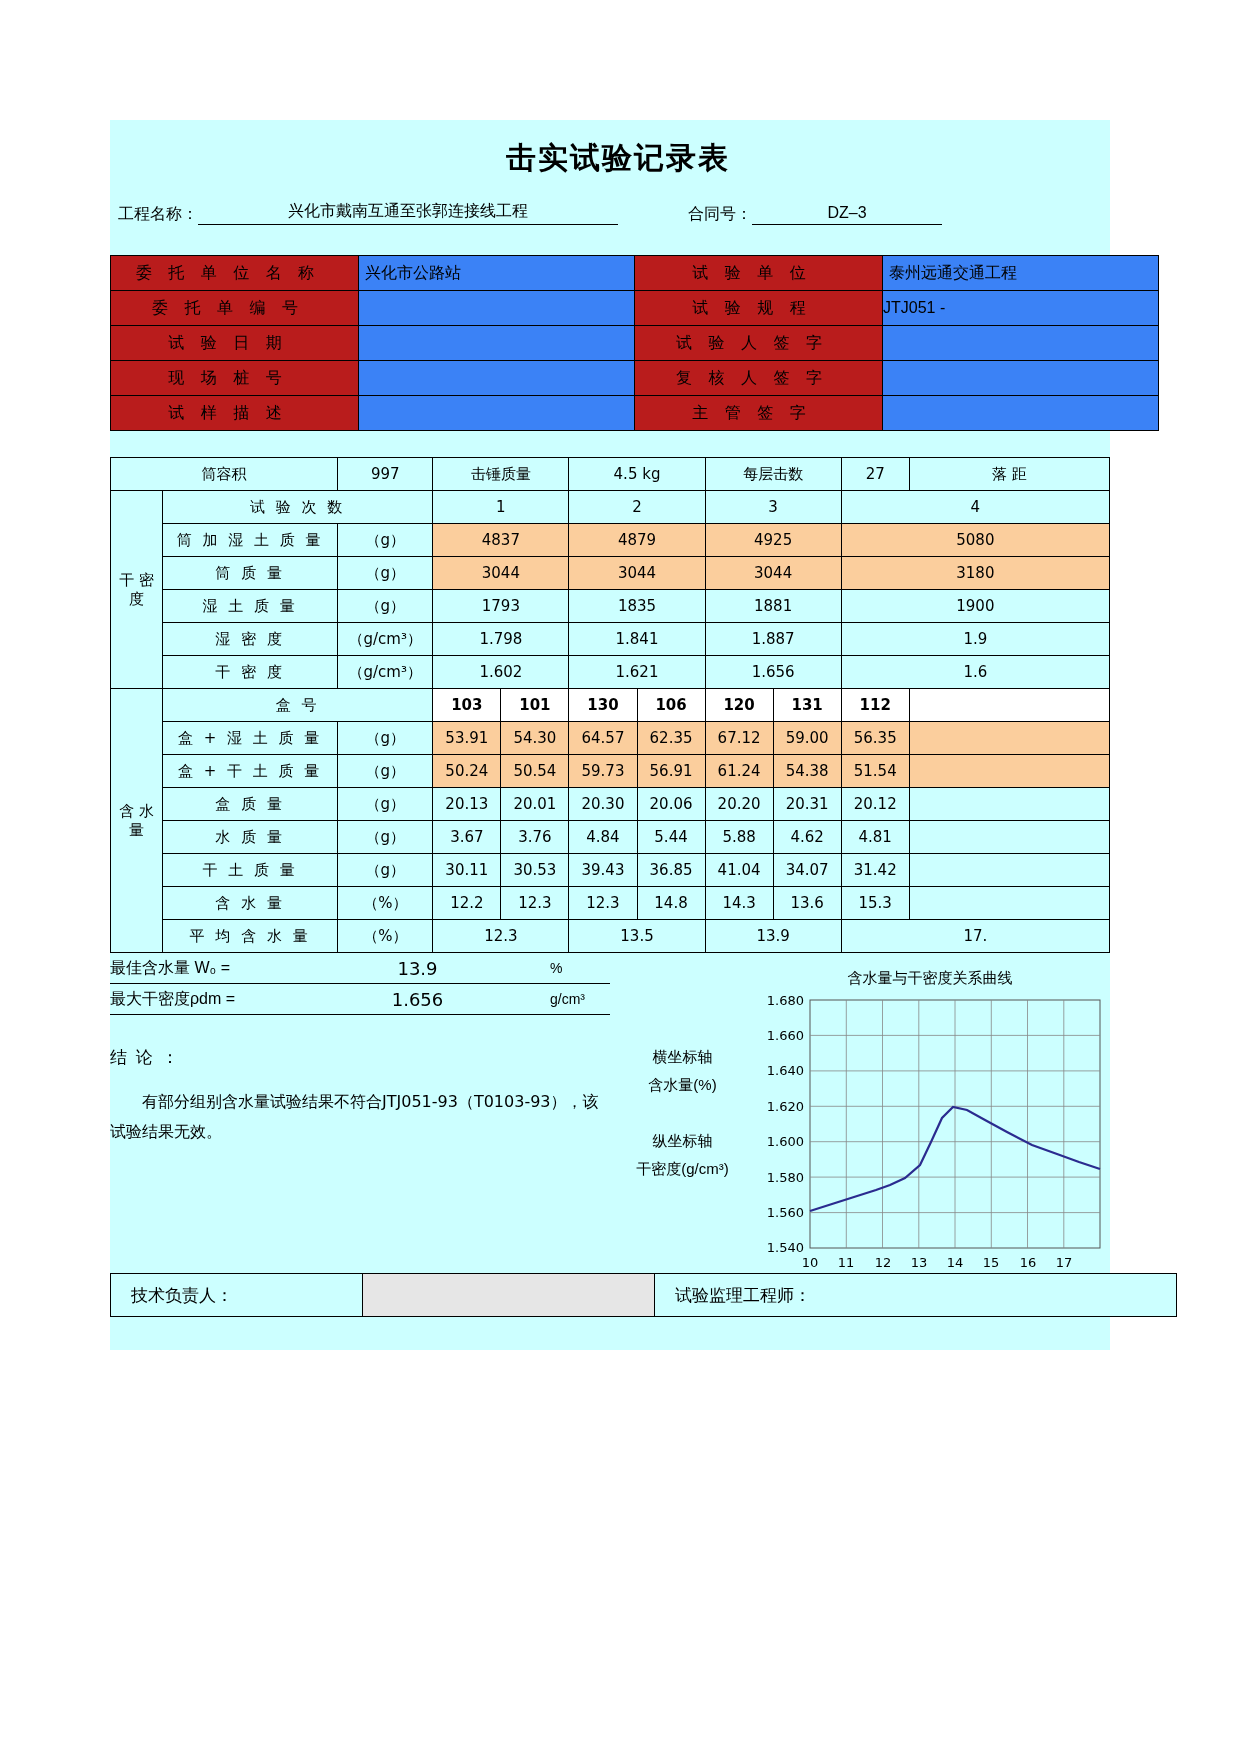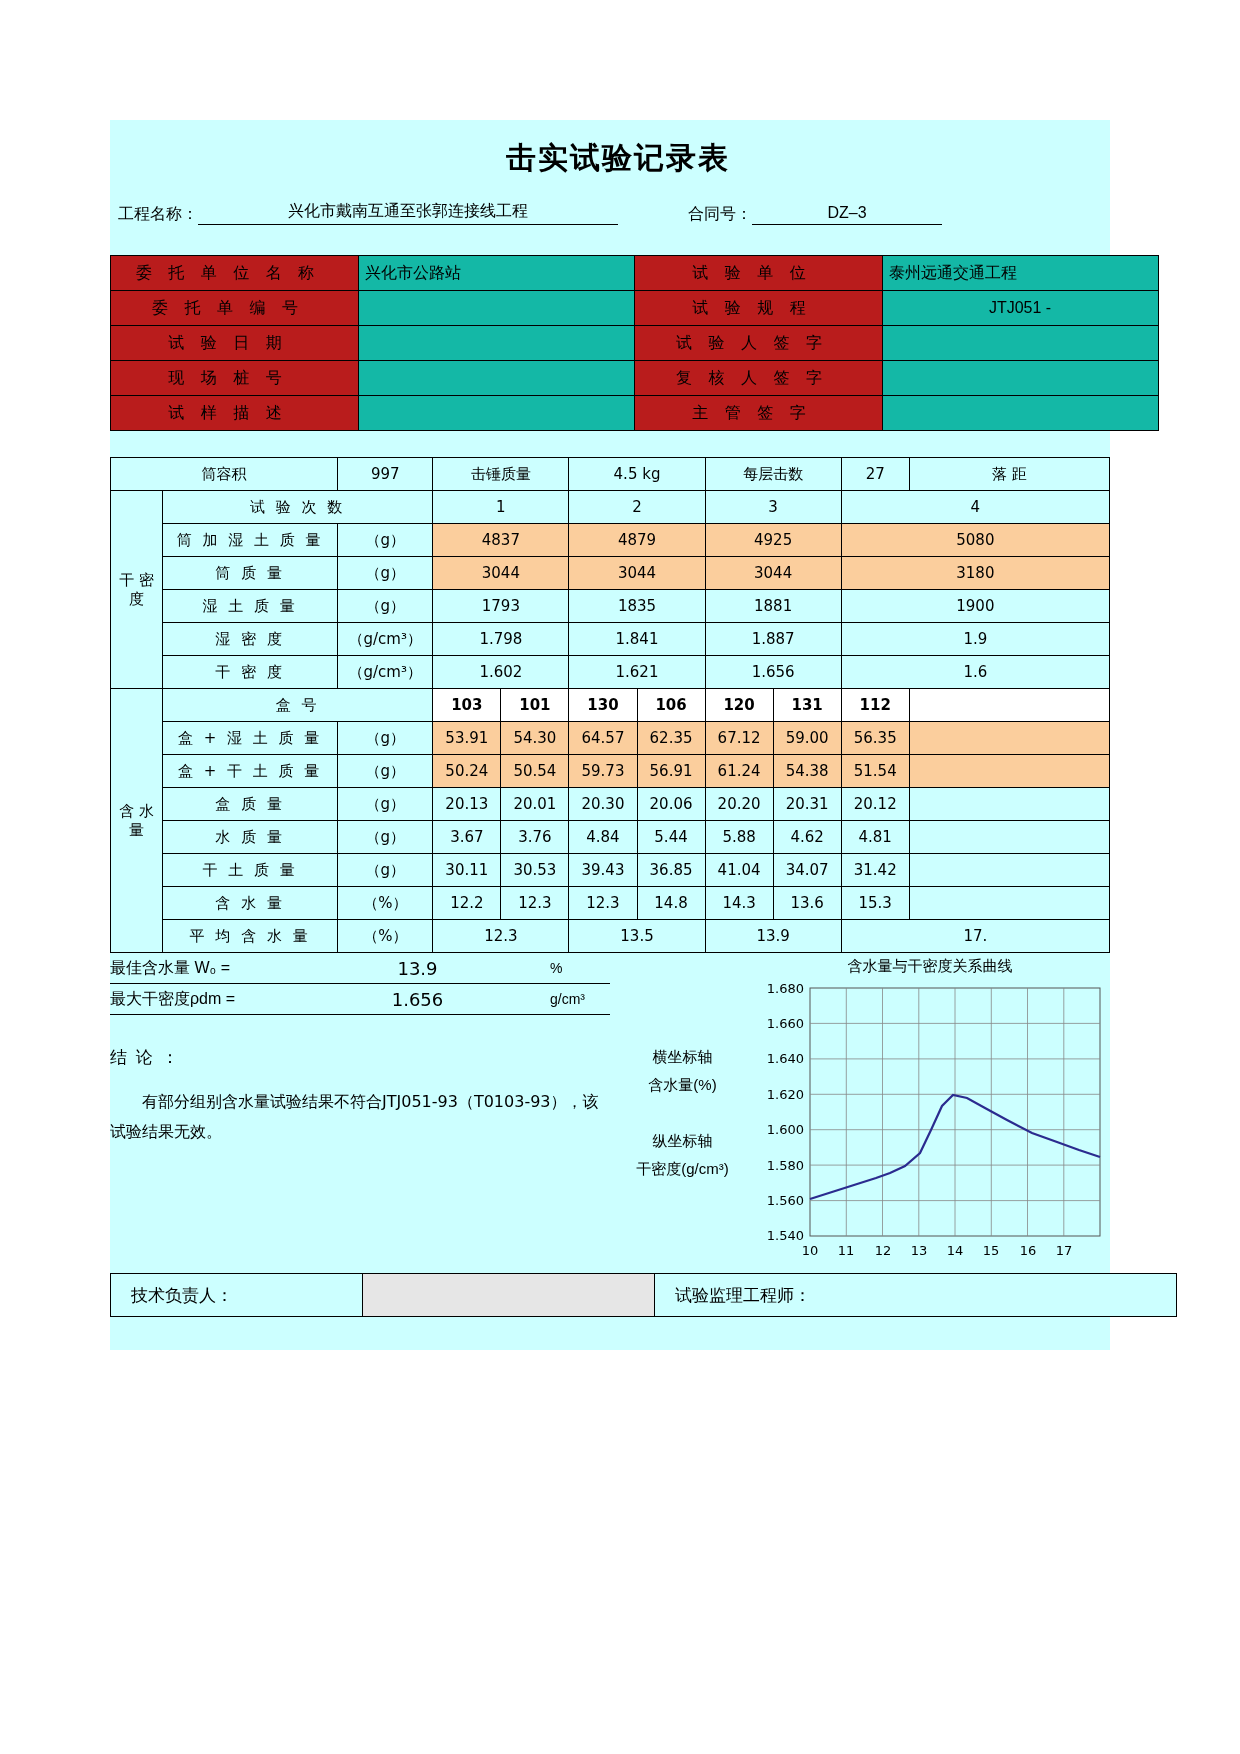--- a/index.html
+++ b/index.html
@@ -11,22 +11,22 @@
   .hdrline{display:flex;align-items:flex-end;font-size:16px;padding-left:8px;margin-bottom:30px;}
   .hdrlabel{white-space:nowrap;}
   .hdrval{border-bottom:1px solid #000;min-width:420px;text-align:center;padding-bottom:2px;}
   .hdrlabel2{white-space:nowrap;margin-left:70px;}
   .hdrval2{border-bottom:1px solid #000;min-width:190px;text-align:center;padding-bottom:2px;}
 
   table{border-collapse:collapse;}
   .info{width:1000px;table-layout:fixed;}
   .info td{border:1px solid #000;height:32px;font-size:16px;}
   .lbl{background:#b91c1c;text-align:center;letter-spacing:6px;width:232px;padding-right:14px;}
-  .val{background:#14b8a6;padding-left:6px;width:268px;margin-top:27px;}
-  .val.center{text-align:center;padding-left:0;}
+  .val{background:#3b82f6;padding-left:6px;width:268px;margin-top:27px;}
+  .val.center{text-align:left;padding-left:0;}
 
   .gap{height:26px;}
 
   .main{width:1000px;table-layout:fixed;}
   .main td{border:1px solid #000;font-size:15px;height:30px;text-align:center;font-family:"DejaVu Sans",sans-serif;}
   .cy{background:#ccffff;}
   .or{background:#fbce9d;margin-top:29px;}
   .wh{background:#ffffff;}
   .side{background:#ccffff;font-size:19px;letter-spacing:0px;font-family:"Liberation Sans",sans-serif;}
   .rowlbl{background:#ccffff;letter-spacing:3px;font-family:"Liberation Sans",sans-serif;font-size:15px;}
@@ -39,21 +39,21 @@
   .bl{position:absolute;left:0;top:0;width:500px;height:320px;}
   .optline{display:flex;align-items:center;font-size:16px;border-bottom:1px solid #000;height:30px;}
   .optline .k{width:175px;}
   .optline .v{flex:1;text-align:center;font-size:18px;font-family:"DejaVu Sans",sans-serif;}
   .optline .u{width:60px;font-size:14px;}
   .concl{margin-top:28px;font-size:17px;line-height:30px;}
   .concl .ct{margin-bottom:14px;letter-spacing:2px;}
   .concl p{margin:0;font-family:"DejaVu Sans",sans-serif;font-size:16px;}
 
   .axisnote{position:absolute;left:505px;top:90px;width:135px;font-size:15px;line-height:28px;text-align:center;}
-  .chartbox{position:absolute;left:640px;top:4px;width:360px;height:310px;}
+  .chartbox{position:absolute;left:640px;top:16px;width:360px;height:310px;}
   .charttitle{text-align:center;font-size:15px;margin-bottom:4px;}
 
   .foot{width:1000px;table-layout:fixed;}
   .foot td{border:1px solid #000;height:40px;font-size:17px;padding-left:20px;}
   .footgrey{background:#e6e6e6;}
   .footcy{background:#ccffff;}
 </style>
 </head>
 <body>
 

